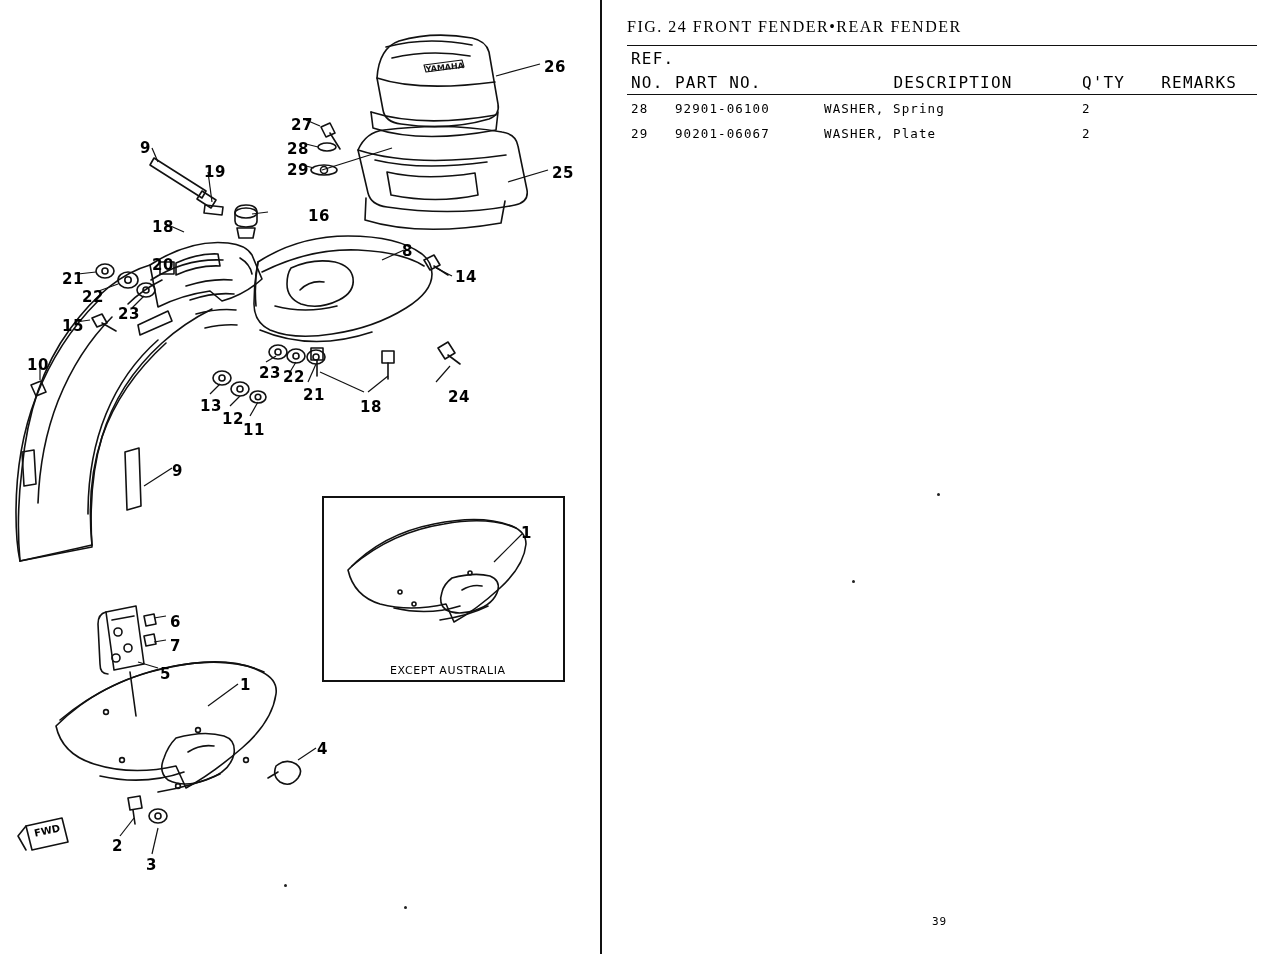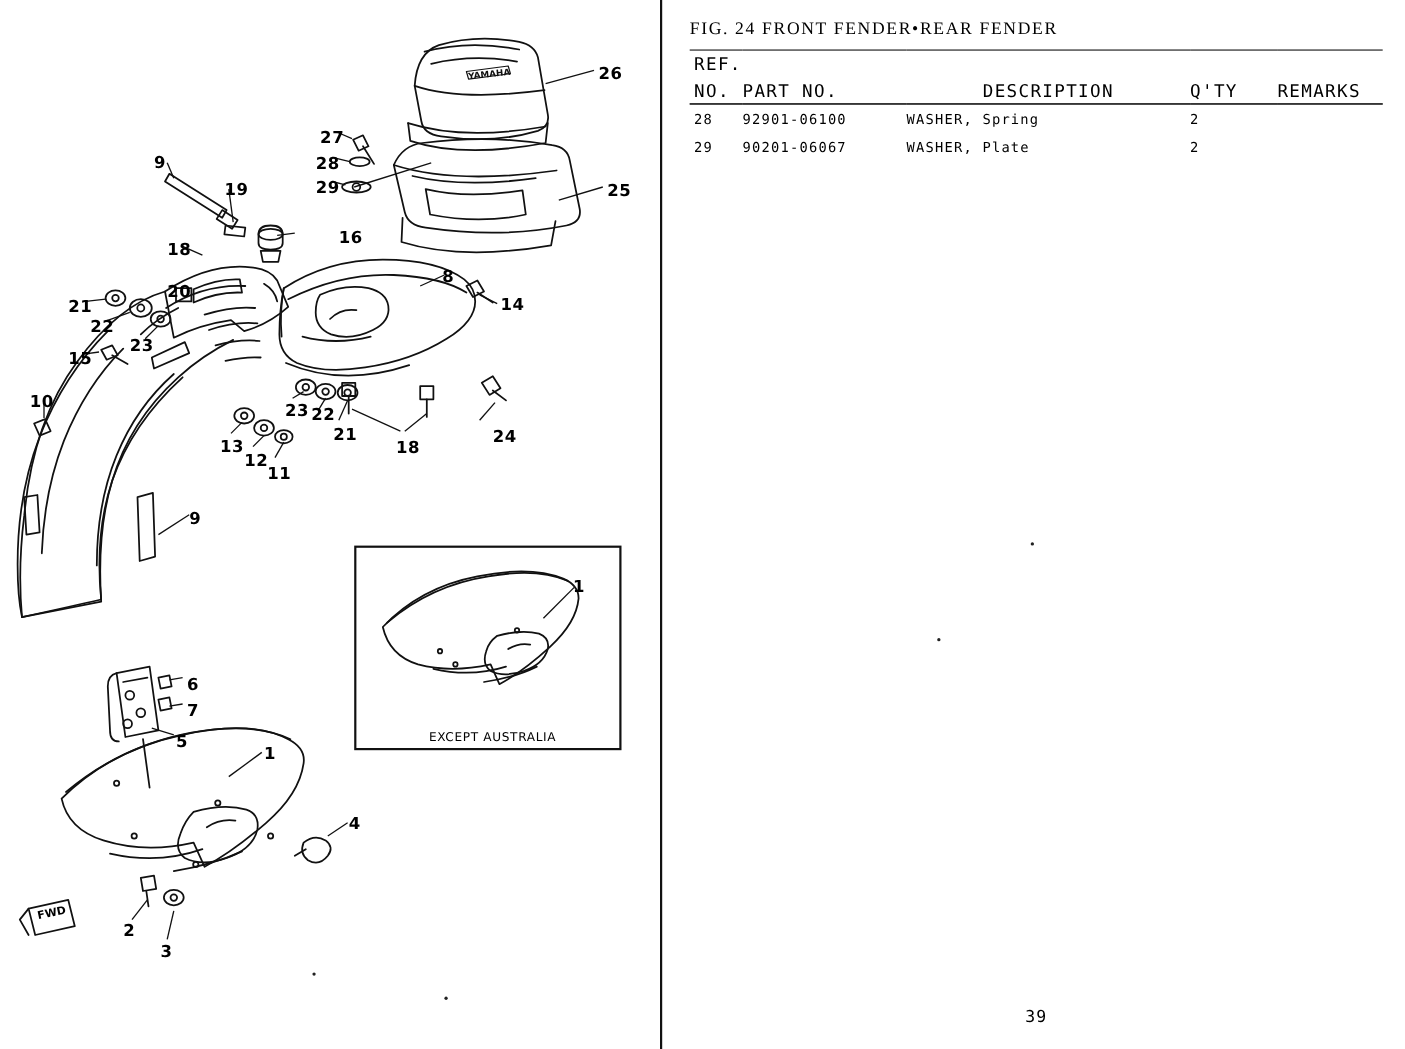--- a/index.html
+++ b/index.html
@@ -73,21 +73,21 @@
   .col-part  { width: 150px; }
   .col-desc  { width: 260px; }
   .col-qty   { width: 80px; text-align: left; margin-left: 32px; }
   .col-rem   { width: 96px; }
   .hdr-ref1  { padding-left: 4px !important;}
   .page-num {
     position: absolute;
     left: 330px;
     top: 915px;
     font-family: "DejaVu Sans Mono", monospace;
-    font-size: 15px;
+    font-size: 11px;
     letter-spacing: 1px;
   }
 
   
   .draw-pane {
     position: absolute;
     left: 0;
     top: 0;
     width: 600px;
     height: 954px;

